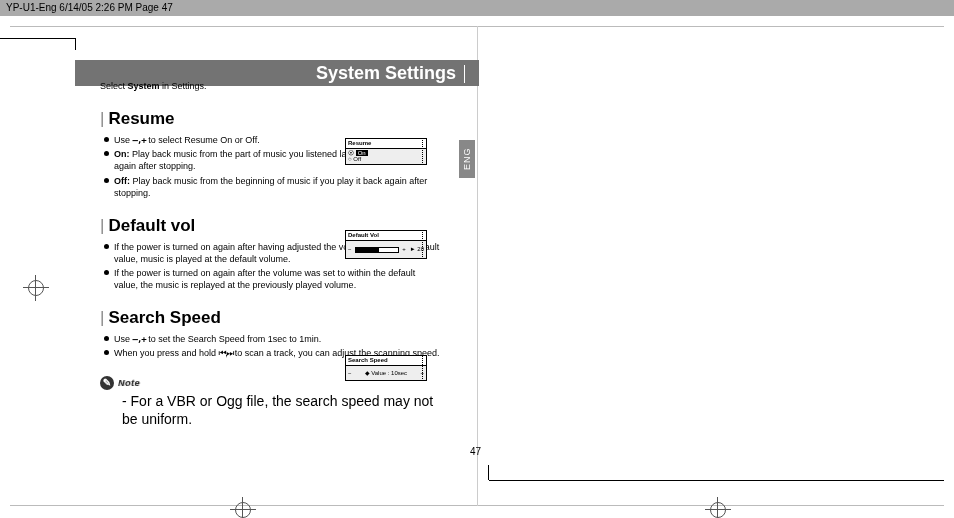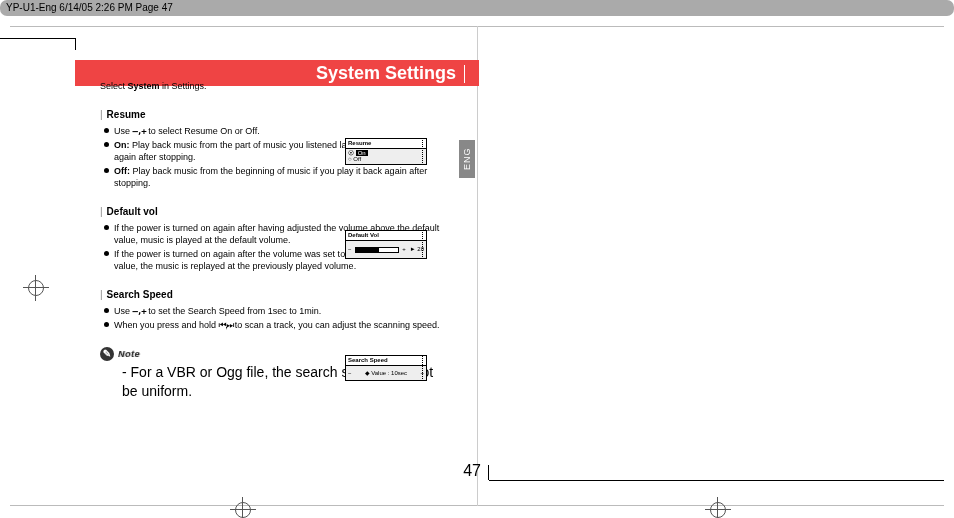--- a/index.html
+++ b/index.html
@@ -15,21 +15,20 @@
   }
   .headerbar {
     position: absolute;
     top: 0; left: 0; right: 0;
     height: 16px;
     background: #aaa;
     color: #000;
     font-size: 10px;
     padding: 0 6px;
     line-height: 16px;
-    border-radius: 7px;
   }
   .cropcircle {
     position:absolute;
     width:14px; height:14px;
     border:1px solid #555;
     border-radius:50%;
   }
   .cropcircle::before, .cropcircle::after {
     content:"";
     position:absolute;
@@ -38,21 +37,21 @@
   .cropcircle::before { left:-6px; top:6px; width:26px; height:1px; }
   .cropcircle::after  { top:-6px; left:6px; height:26px; width:1px; }
 
   .top-hline { position:absolute; top:38px; left:0; width:75px; height:1px; background:#000; }
   .top-vline { position:absolute; top:38px; left:75px; width:1px; height:12px; background:#000; }
 
   .titlebar {
     position:absolute;
     top:60px; left:75px; right:475px;
     height:26px;
-    background:#ef4444;
+    background:#737373;
     color:#fff;
     font-weight:bold;
     font-size:18px;
     text-align:right;
     padding-right:14px;
     line-height:26px;
   }
   .titlebar .divider {
     display:inline-block;
     width:1px; height:18px;
@@ -64,21 +63,21 @@
   .content {
     position:absolute;
     top:80px; left:100px;
     width:340px;
     font-size:9px;
     line-height:1.35;
   }
   .intro { margin-bottom:8px; }
   .section-title {
     font-weight:bold;
-    font-size:10px;
+    font-size:17px;
     margin:16px 0 3px;
   }
   .section-title .bar {
     color:#888;
     font-weight:normal;
     margin-right:4px;
   }
   ul.bullets {
     list-style:none;
     padding:0; margin:0 0 10px 4px;
@@ -213,23 +212,23 @@
   }
   .right-rule-h{
     position:absolute;
     right:10px;
     top:480px;
     width:455px; height:1px;
     background:#000;
   }
   .pagenum{
     position:absolute;
-    top:462px;
+    top:446px;
     right:473px;
-    font-size:16px;
+    font-size:10px;
     margin-left:40px;
   }
 
   
   .outer-top { position:absolute; top:26px; left:10px; right:10px; height:1px; background:#bbb;}
   .outer-bottom { position:absolute; bottom:12px; left:10px; right:10px; height:1px; background:#bbb;}
   .spine { position:absolute; top:26px; bottom:12px; left:477px; width:1px; background:#ccc;}
 
 </style>
 </head>

